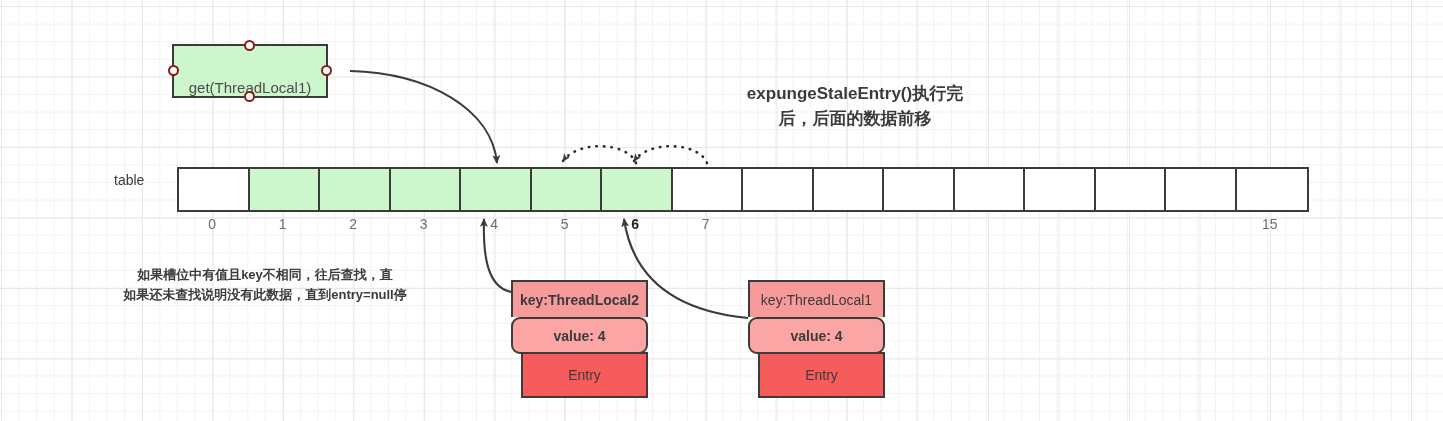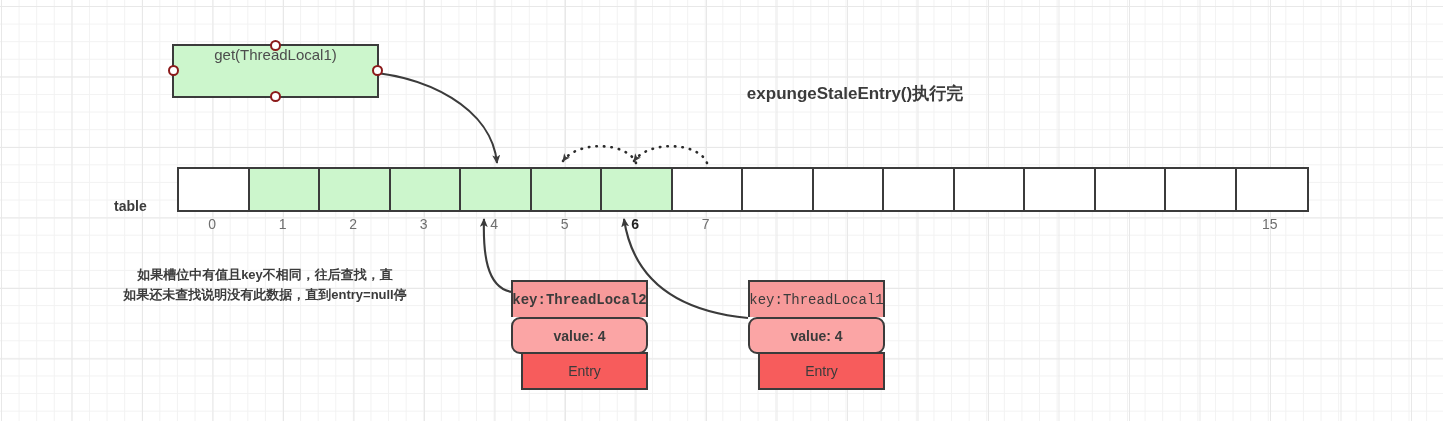--- a/index.html
+++ b/index.html
@@ -40,27 +40,27 @@
     width: 1443px;
     height: 421px;
     pointer-events: none;
   }
 
   
   #get-node {
     position: absolute;
     left: 172px;
     top: 44px;
-    width: 207px;
+    width: 156px;
     height: 54px;
     background: #ccf6cc;
     border: 2px solid #3b3b3b;
     box-sizing: border-box;
     display: flex;
-    align-items: flex-start;
+    align-items: flex-end;
     justify-content: center;
   }
   #get-node .label {
     font-size: 15px;
     color: #4d4d4d;
     white-space: nowrap;
   }
   .port {
     position: absolute;
     width: 11px;
@@ -85,23 +85,23 @@
     font-size: 17px;
     font-weight: bold;
     color: #3b3b3b;
     line-height: 1.45;
   }
 
   
   #table-label {
     position: absolute;
     left: 114px;
-    top: 198px;
-    font-size: 14px;
-    font-weight: bold;
+    top: 172px;
+    font-size: 14px;
+    font-weight: normal;
     color: #3b3b3b;
   }
   #table-row {
     position: absolute;
     left: 177px;
     top: 167px;
     height: 45px;
     display: flex;
     border: 2px solid #3b3b3b;
     box-sizing: border-box;
@@ -155,29 +155,29 @@
     background: #f79a9a;
     border: 2px solid #3b3b3b;
     height: 37px;
     display: flex;
     align-items: center;
     justify-content: center;
     font-size: 14px;
     color: #3b3b3b;
     white-space: nowrap;
   }
-  .entry-field.key   { border-bottom: none; font-family: Liberation Mono, monospace; }
+  .entry-field.key   { border-bottom: none; }
   .entry-field.value { background: #fba5a5; border-radius: 9px; }
   .entry-field.bold  { font-weight: bold; }
   .entry-tag {
     position: relative;
     margin-left: 10px;
     margin-top: -2px;
     width: 127px;
-    height: 38px;
+    height: 46px;
     box-sizing: border-box;
     background: #f75c5c;
     border: 2px solid #3b3b3b;
     display: flex;
     align-items: center;
     justify-content: center;
     font-size: 14px;
     color: #3b3b3b;
   }
 
@@ -213,20 +213,21 @@
   <div id="get-node">
     <span class="label">get(ThreadLocal1)</span>
     <span class="port top"></span>
     <span class="port bottom"></span>
     <span class="port left"></span>
     <span class="port right"></span>
   </div>
 
   <div id="headline">
     <div>expungeStaleEntry()执行完</div>
+    <div>后，后面的数据前移</div>
   </div>
 
   <div id="table-label">table</div>
 
   <div id="table-row">
       <div class="cell" title="0"></div>
       <div class="cell filled" title="1"></div>
       <div class="cell filled" title="2"></div>
       <div class="cell filled" title="3"></div>
       <div class="cell filled" title="4"></div>

